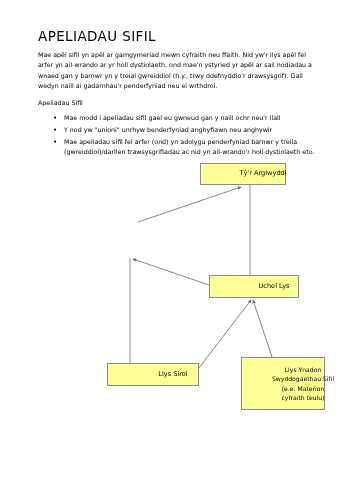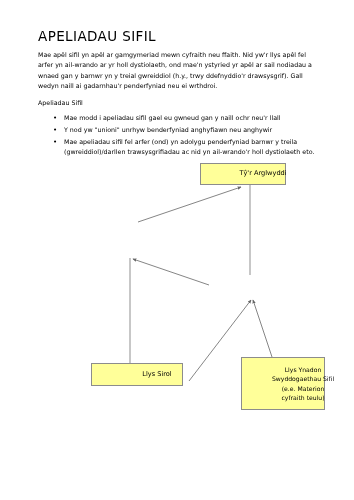--- a/index.html
+++ b/index.html
@@ -116,21 +116,21 @@
   #box-house-of-lords {
     left: 200px;  top: 163px;  width: 86px;  height: 22px;
   }
   #box-court-of-appeal {
     left: 97px;   top: 223px;  width: 113px; height: 34px;
   }
   #box-high-court {
     left: 209px;  top: 275px;  width: 90px;  height: 23px;
   }
   #box-county-court {
-    left: 91px;   top: 363px;  width: 92px;  height: 23px;
+    left: 107px;   top: 363px;  width: 92px;  height: 23px;
   }
   #box-magistrates {
     left: 241px;  top: 357px;  width: 84px;  height: 53px;
     font-size: 6.1px;
     line-height: 9.3px;
   }
 </style>
 </head>
 <body>
 
@@ -168,20 +168,23 @@
       <line x1="189" y1="381" x2="251" y2="300" stroke="#666666" stroke-width="0.8" marker-end="url(#arrowhead)"></line>
 
       <line x1="272" y1="357" x2="253" y2="300" stroke="#666666" stroke-width="0.8" marker-end="url(#arrowhead)"></line>
     </svg>
 
     <div class="flow-box" id="box-house-of-lords">
       <span class="line">Tŷ'r Arglwyddi</span>
     </div>
 
 
+    <div class="flow-box" id="box-high-court">
+      <span class="line">Uchel Lys</span>
+    </div>
 
     <div class="flow-box" id="box-county-court">
       <span class="line">Llys Sirol</span>
     </div>
 
     <div class="flow-box" id="box-magistrates">
       <span class="line">Llys Ynadon</span>
       <span class="line">Swyddogaethau Sifil</span>
       <span class="line">(e.e. Materion</span>
       <span class="line">cyfraith teulu)</span>

